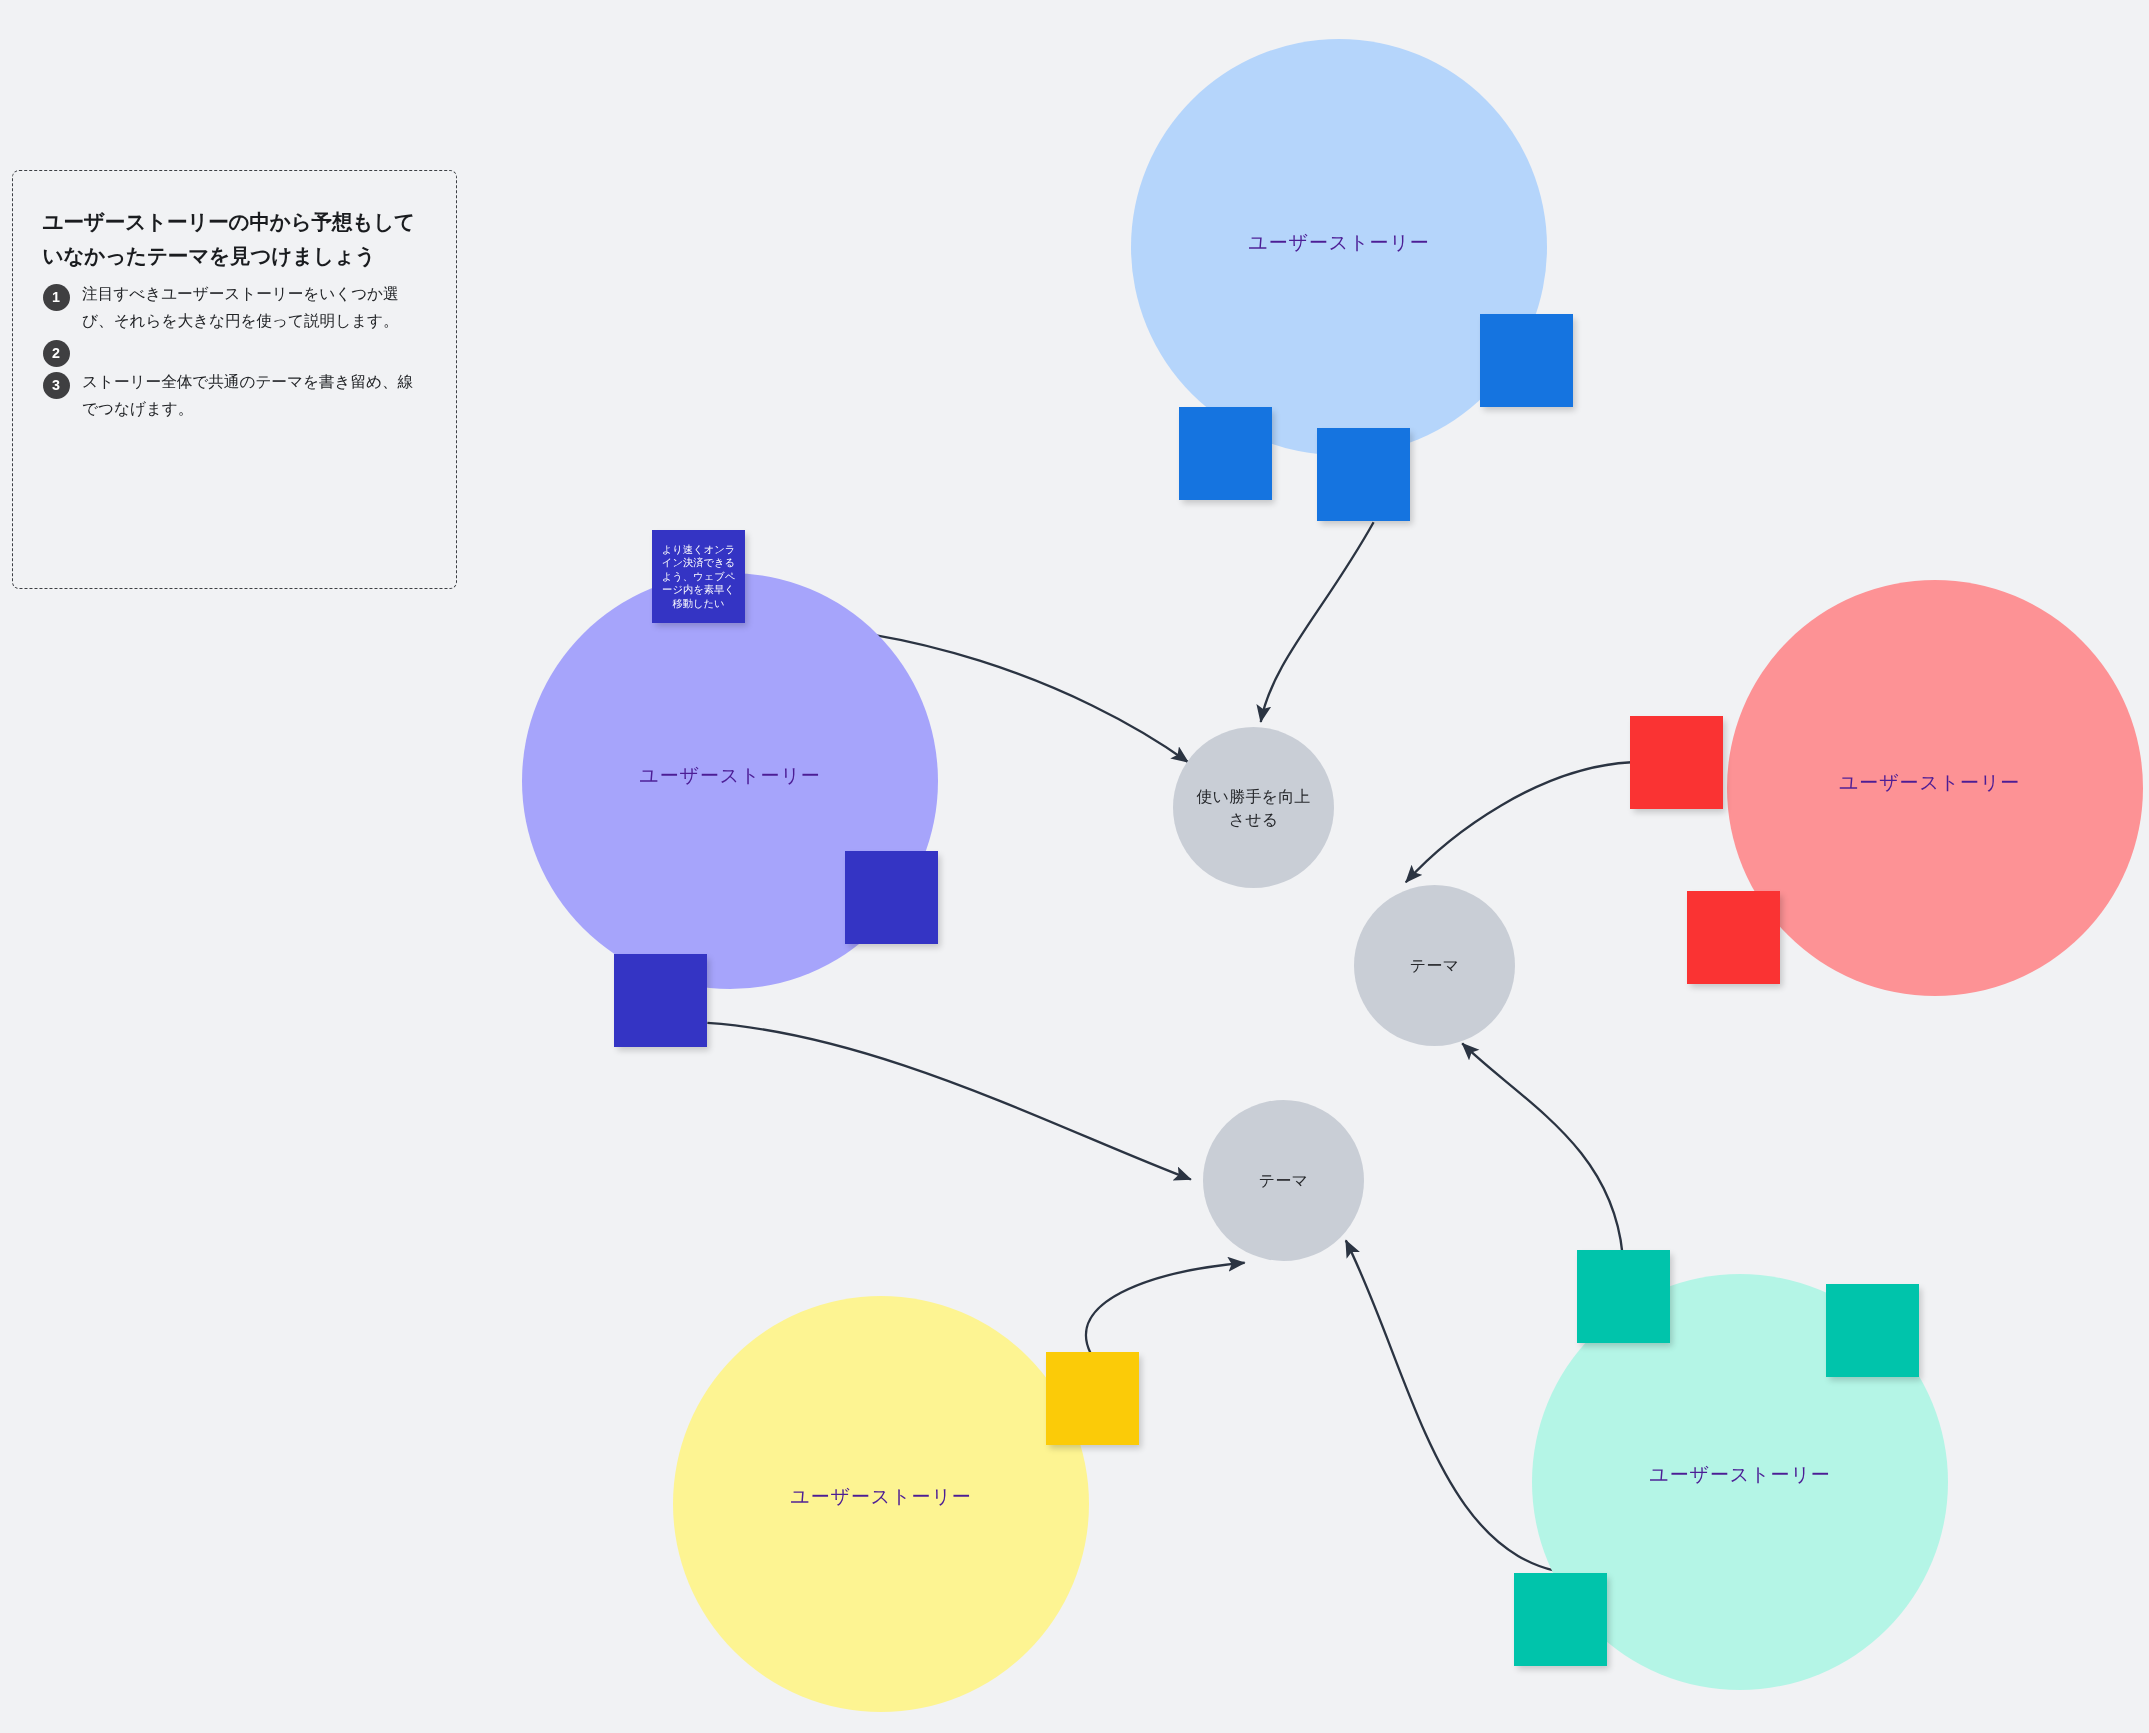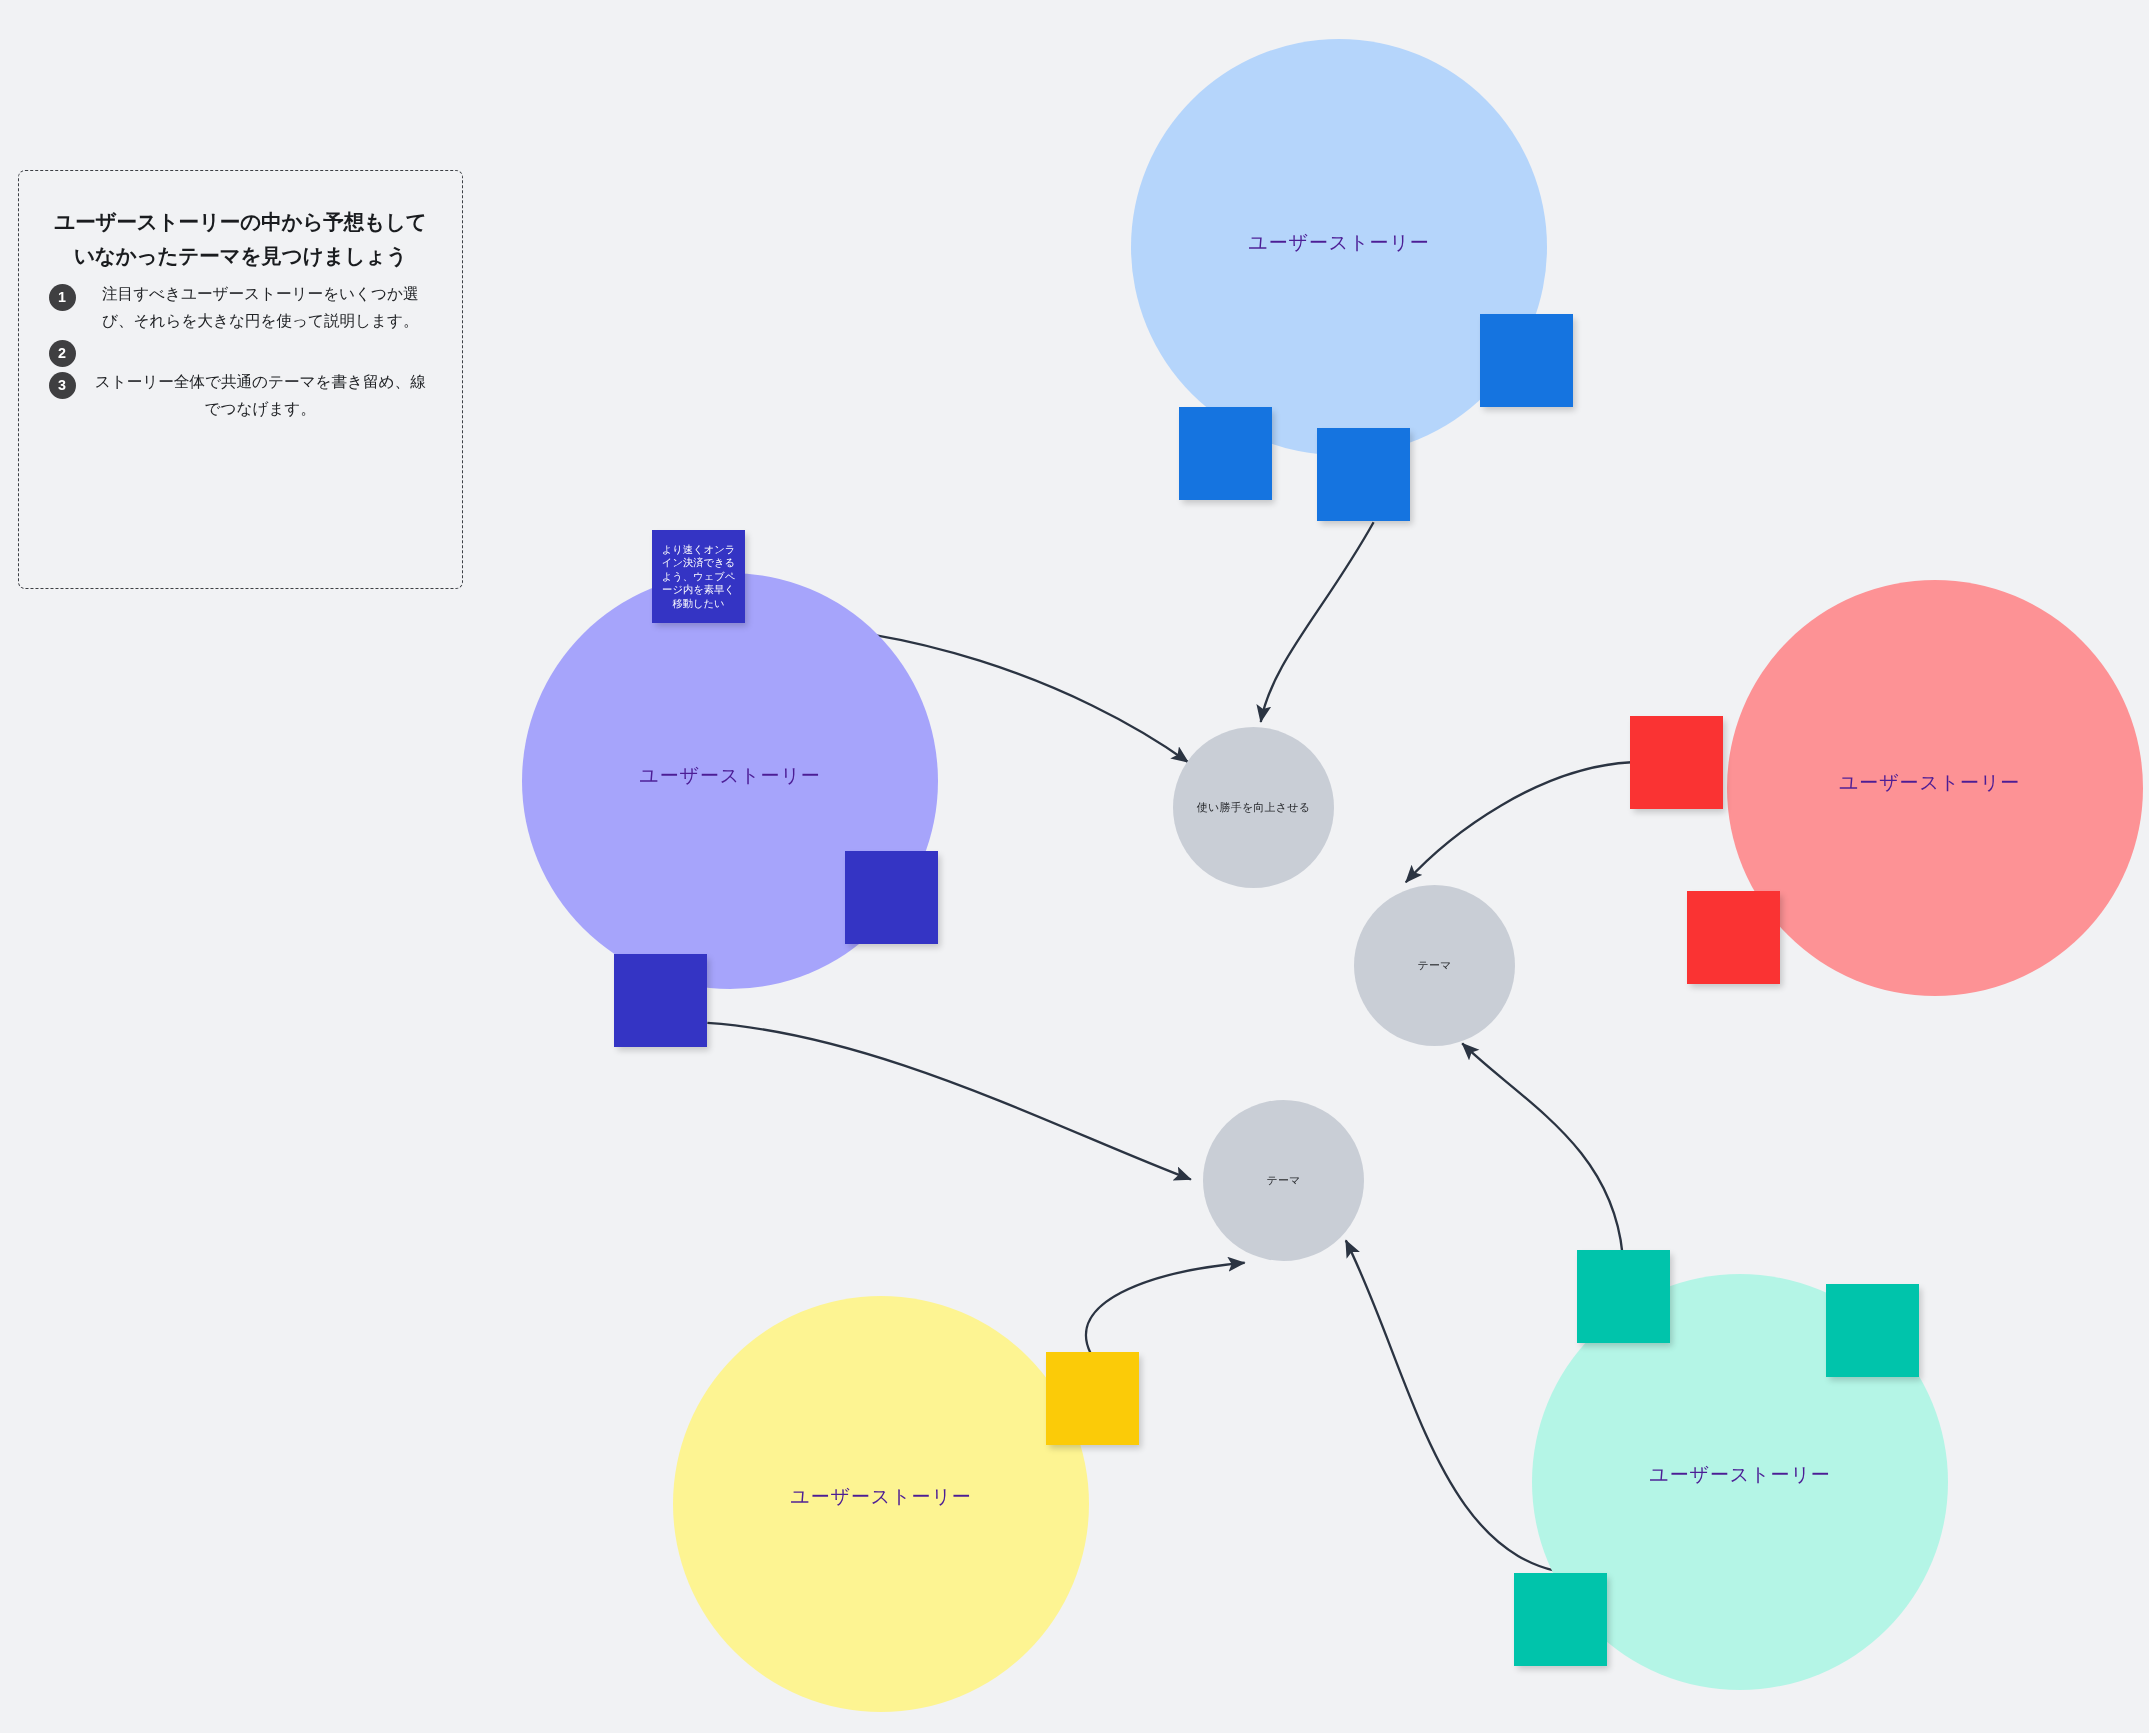--- a/index.html
+++ b/index.html
@@ -69,29 +69,28 @@
     font-size: 20.6px;
     font-weight: bold;
     letter-spacing: -0.7px;
     color: #11161c;
     line-height: 20.6px;
   }
 
   
   .instructions {
     position: absolute;
-    left: 18px;
+    left: 12px;
     top: 170px;
     width: 445px;
     height: 419px;
     border: 1.8px dashed #3c3f44;
     border-radius: 7.2px;
     box-sizing: border-box;
     padding: 34px 29.6px 0 29.6px;
-    text-align: center;
   }
   .instructions h1 {
     margin: 0 0 7.2px 0;
     font-size: 20.6px;
     line-height: 34px;
     font-weight: bold;
     letter-spacing: -0.2px;
     color: #1a1c1f;
   }
   .step {
@@ -141,21 +140,21 @@
   .theme-circle {
     position: absolute;
     border-radius: 50%;
     background: #c9ced6;
     display: flex;
     align-items: center;
     justify-content: center;
     text-align: center;
   }
   .theme-circle .label {
-    font-size: 11px;
+    font-size: 16px;
     line-height: 23px;
     color: #26282c;
     letter-spacing: 0.2px;
     padding: 0 19.7px;
   }
 
   
   .note {
     position: absolute;
     box-shadow: 2.7px 3.6px 6.3px rgba(0,0,0,0.18);

